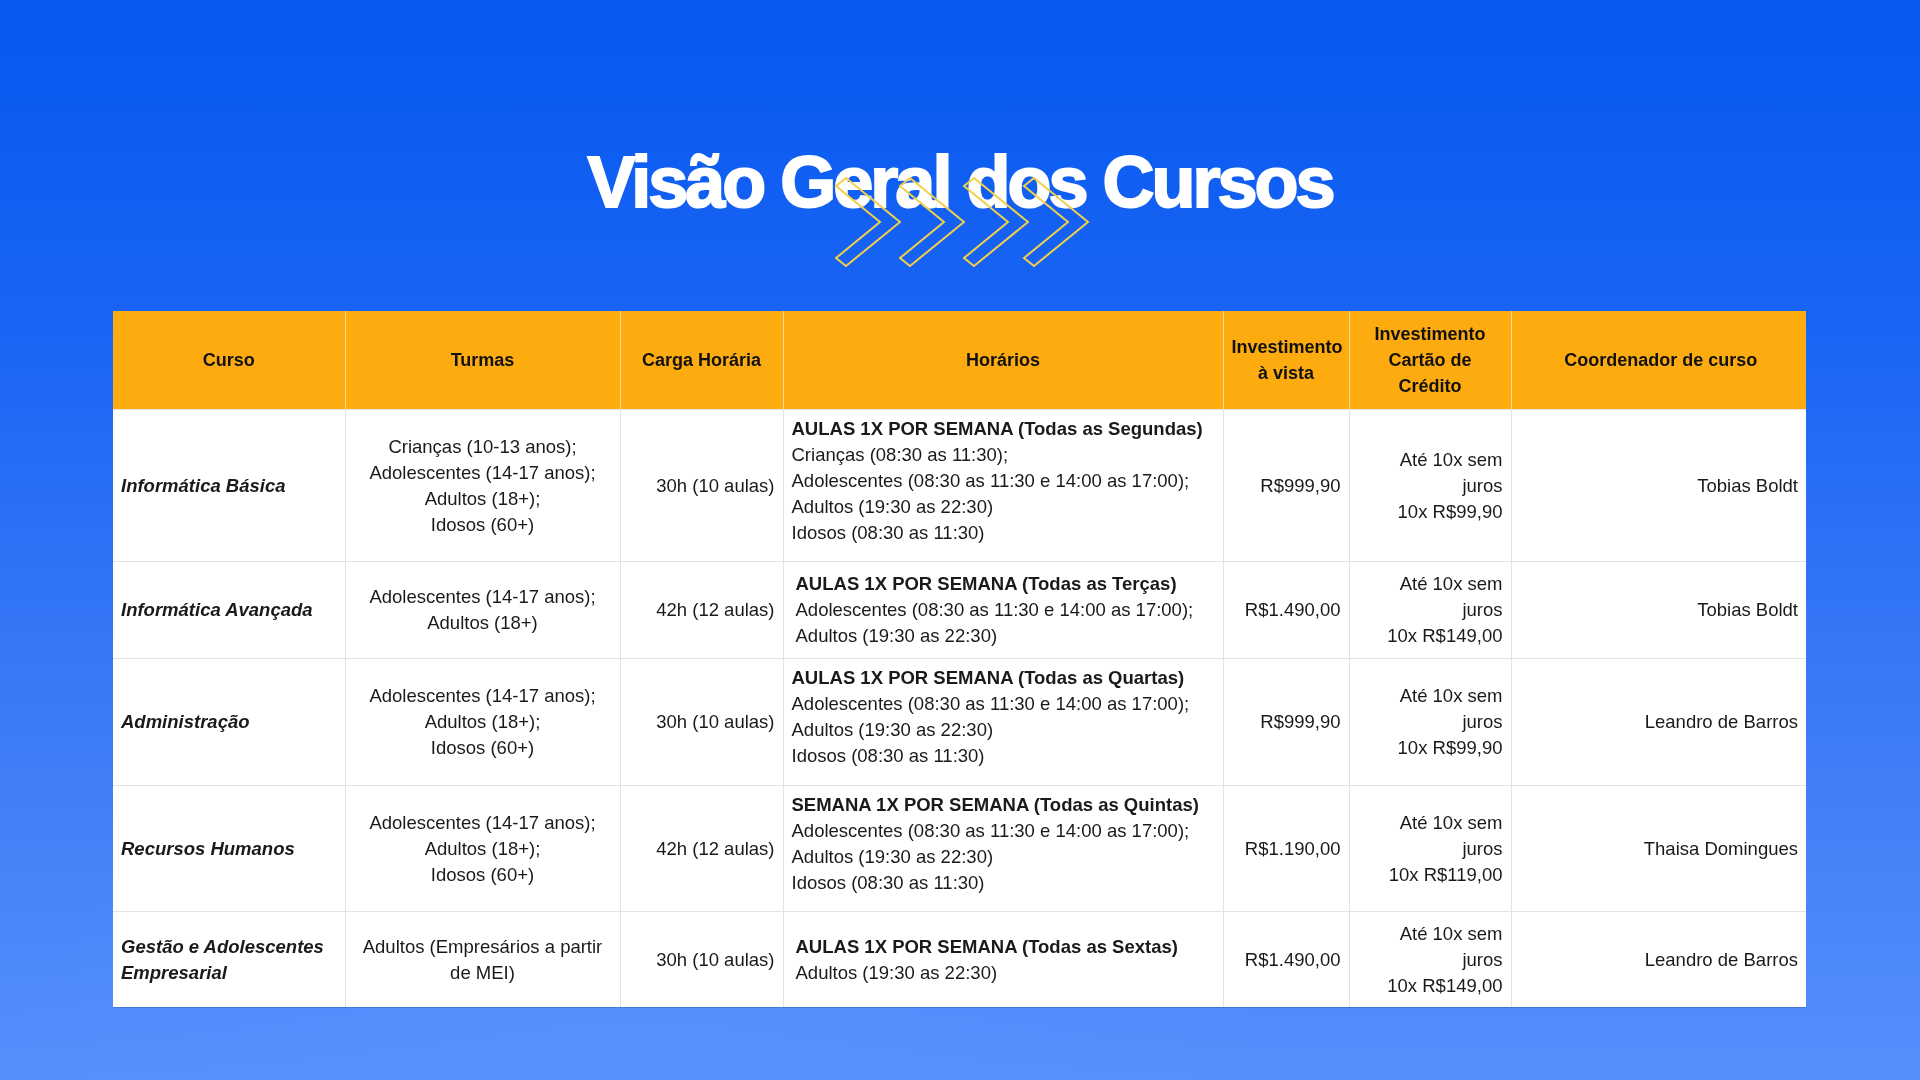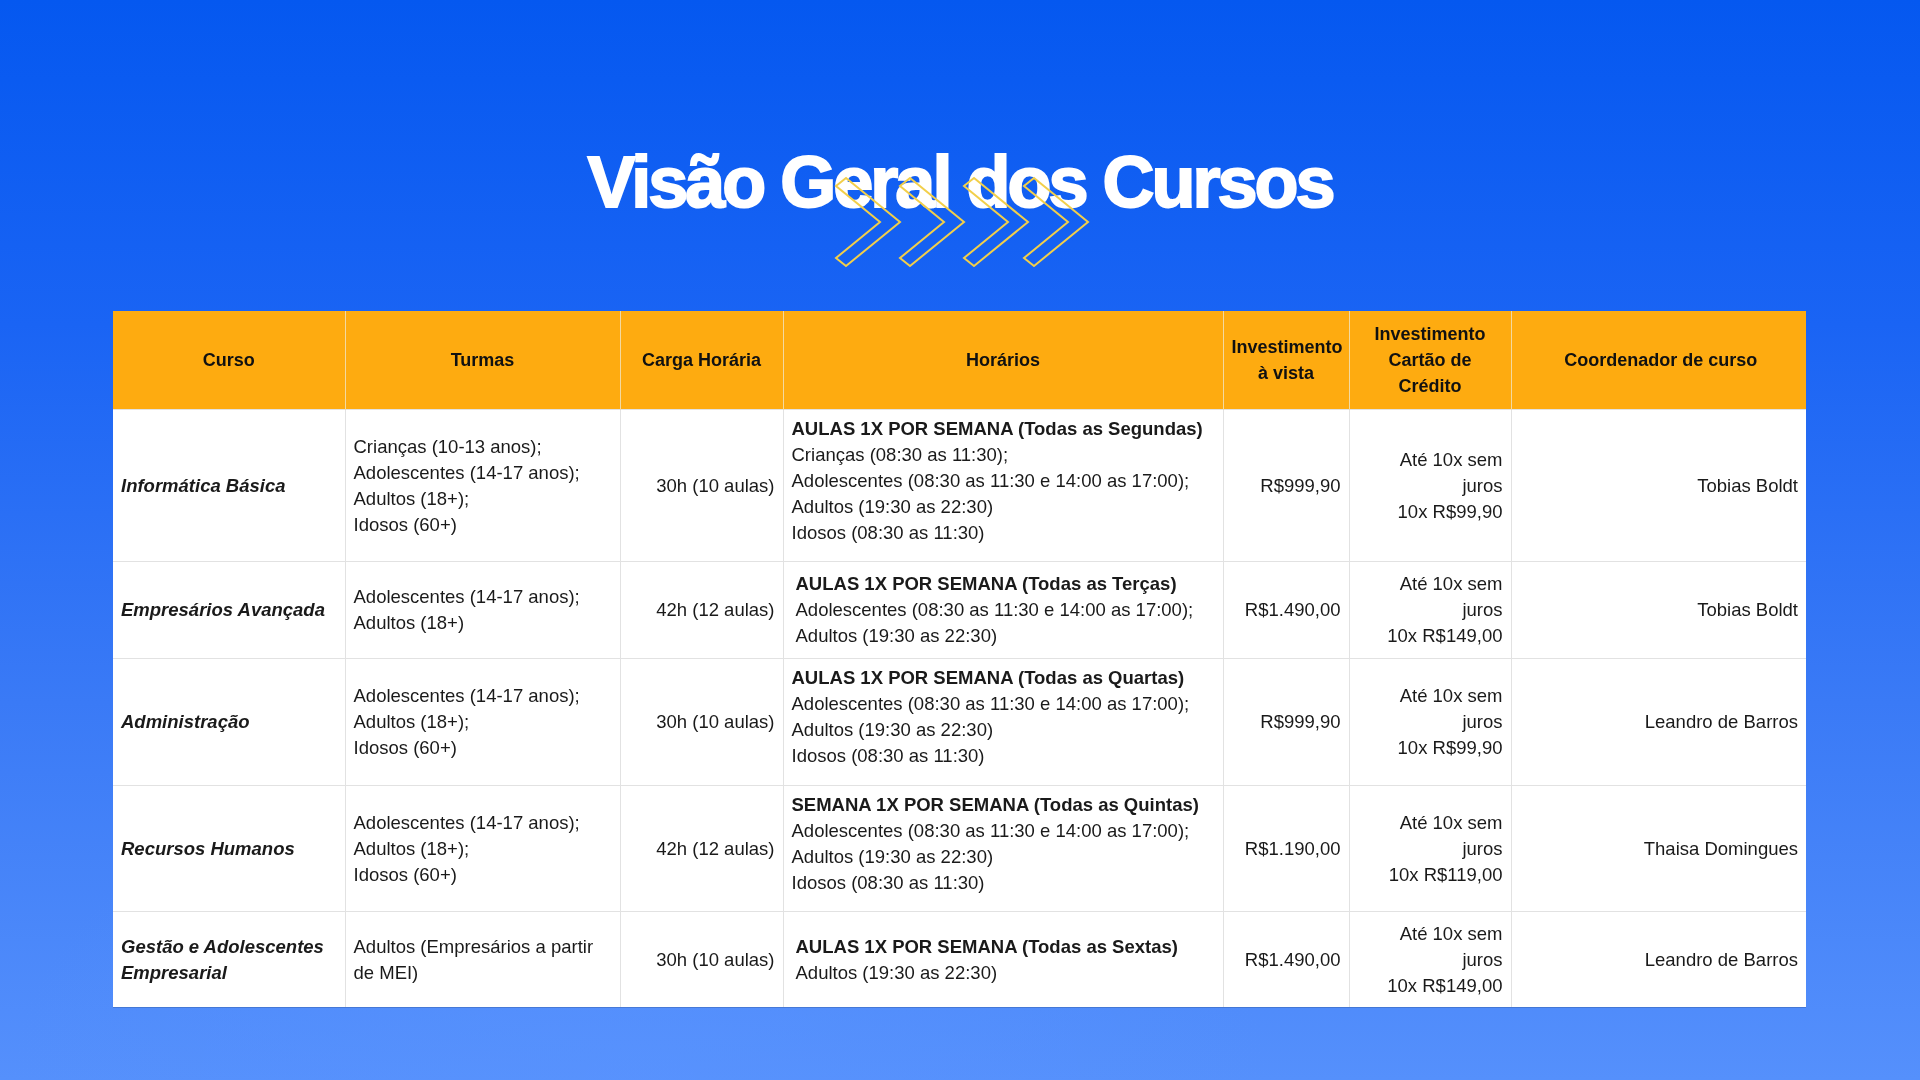--- a/index.html
+++ b/index.html
@@ -69,21 +69,21 @@
   td {
     border-right: 1px solid #e2e2e2;
     border-top: 1px solid #e2e2e2;
     padding: 0 8px;
     vertical-align: middle;
     line-height: 26px;
     white-space: pre-line;
   }
   td:last-child { border-right: none; }
   td.curso { font-weight: bold; text-align: left; font-style: italic; }
-  td.turmas { text-align: left; }
+  td.turmas { text-align: center; }
   td.center { text-align: right; }
   td.horarios { text-align: left; vertical-align: top; padding-top: 6px; }
   .horarios-title { font-weight: bold; }
   tr.r1 td { height: 145px; }
   tr.r2 td { height: 96px; }
   tr.r3 td { height: 120px; }
   tr.r4 td { height: 119px; }
   tr.r5 td { height: 95px; }
   tr.r2 td.horarios, tr.r5 td.horarios { vertical-align: middle; padding-top: 0; padding-left: 12px; }
 </style>
@@ -136,21 +136,21 @@
         <td class="horarios"><div class="horarios-title">AULAS 1X POR SEMANA (Todas as Segundas)</div><div>Crianças (08:30 as 11:30);
 Adolescentes (08:30 as 11:30 e 14:00 as 17:00);
 Adultos (19:30 as 22:30)
 Idosos (08:30 as 11:30)</div></td>
         <td class="center">R$999,90</td>
         <td class="center">Até 10x sem juros
 10x R$99,90</td>
         <td class="center">Tobias Boldt</td>
       </tr>
       <tr class="r2">
-        <td class="curso">Empresários Avançada</td>
+        <td class="curso">Informática Avançada</td>
         <td class="turmas">Adolescentes (14-17 anos);
 Adultos (18+)</td>
         <td class="center">42h (12 aulas)</td>
         <td class="horarios"><div class="horarios-title">AULAS 1X POR SEMANA (Todas as Terças)</div><div>Adolescentes (08:30 as 11:30 e 14:00 as 17:00);
 Adultos (19:30 as 22:30)</div></td>
         <td class="center">R$1.490,00</td>
         <td class="center">Até 10x sem juros
 10x R$149,00</td>
         <td class="center">Tobias Boldt</td>
       </tr>

